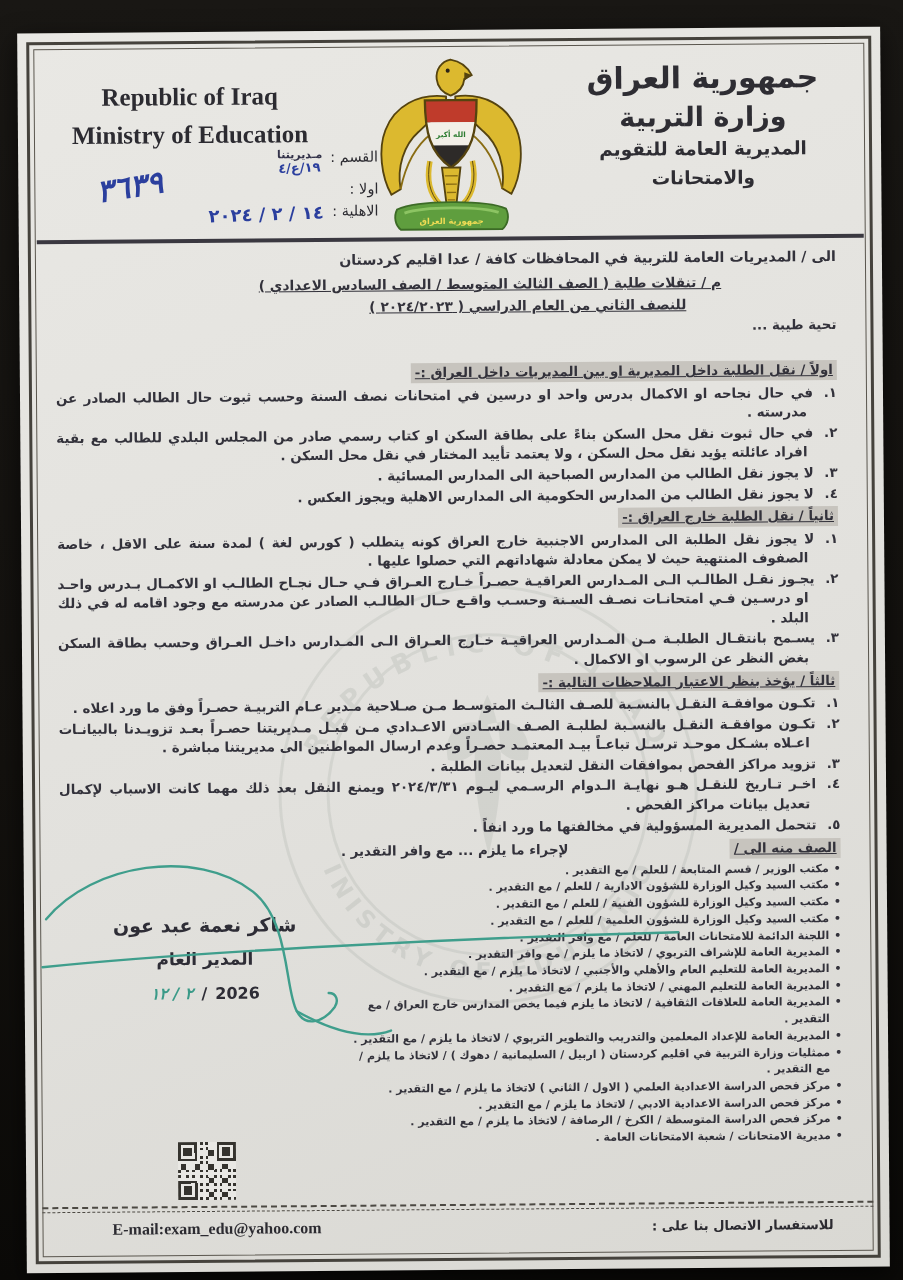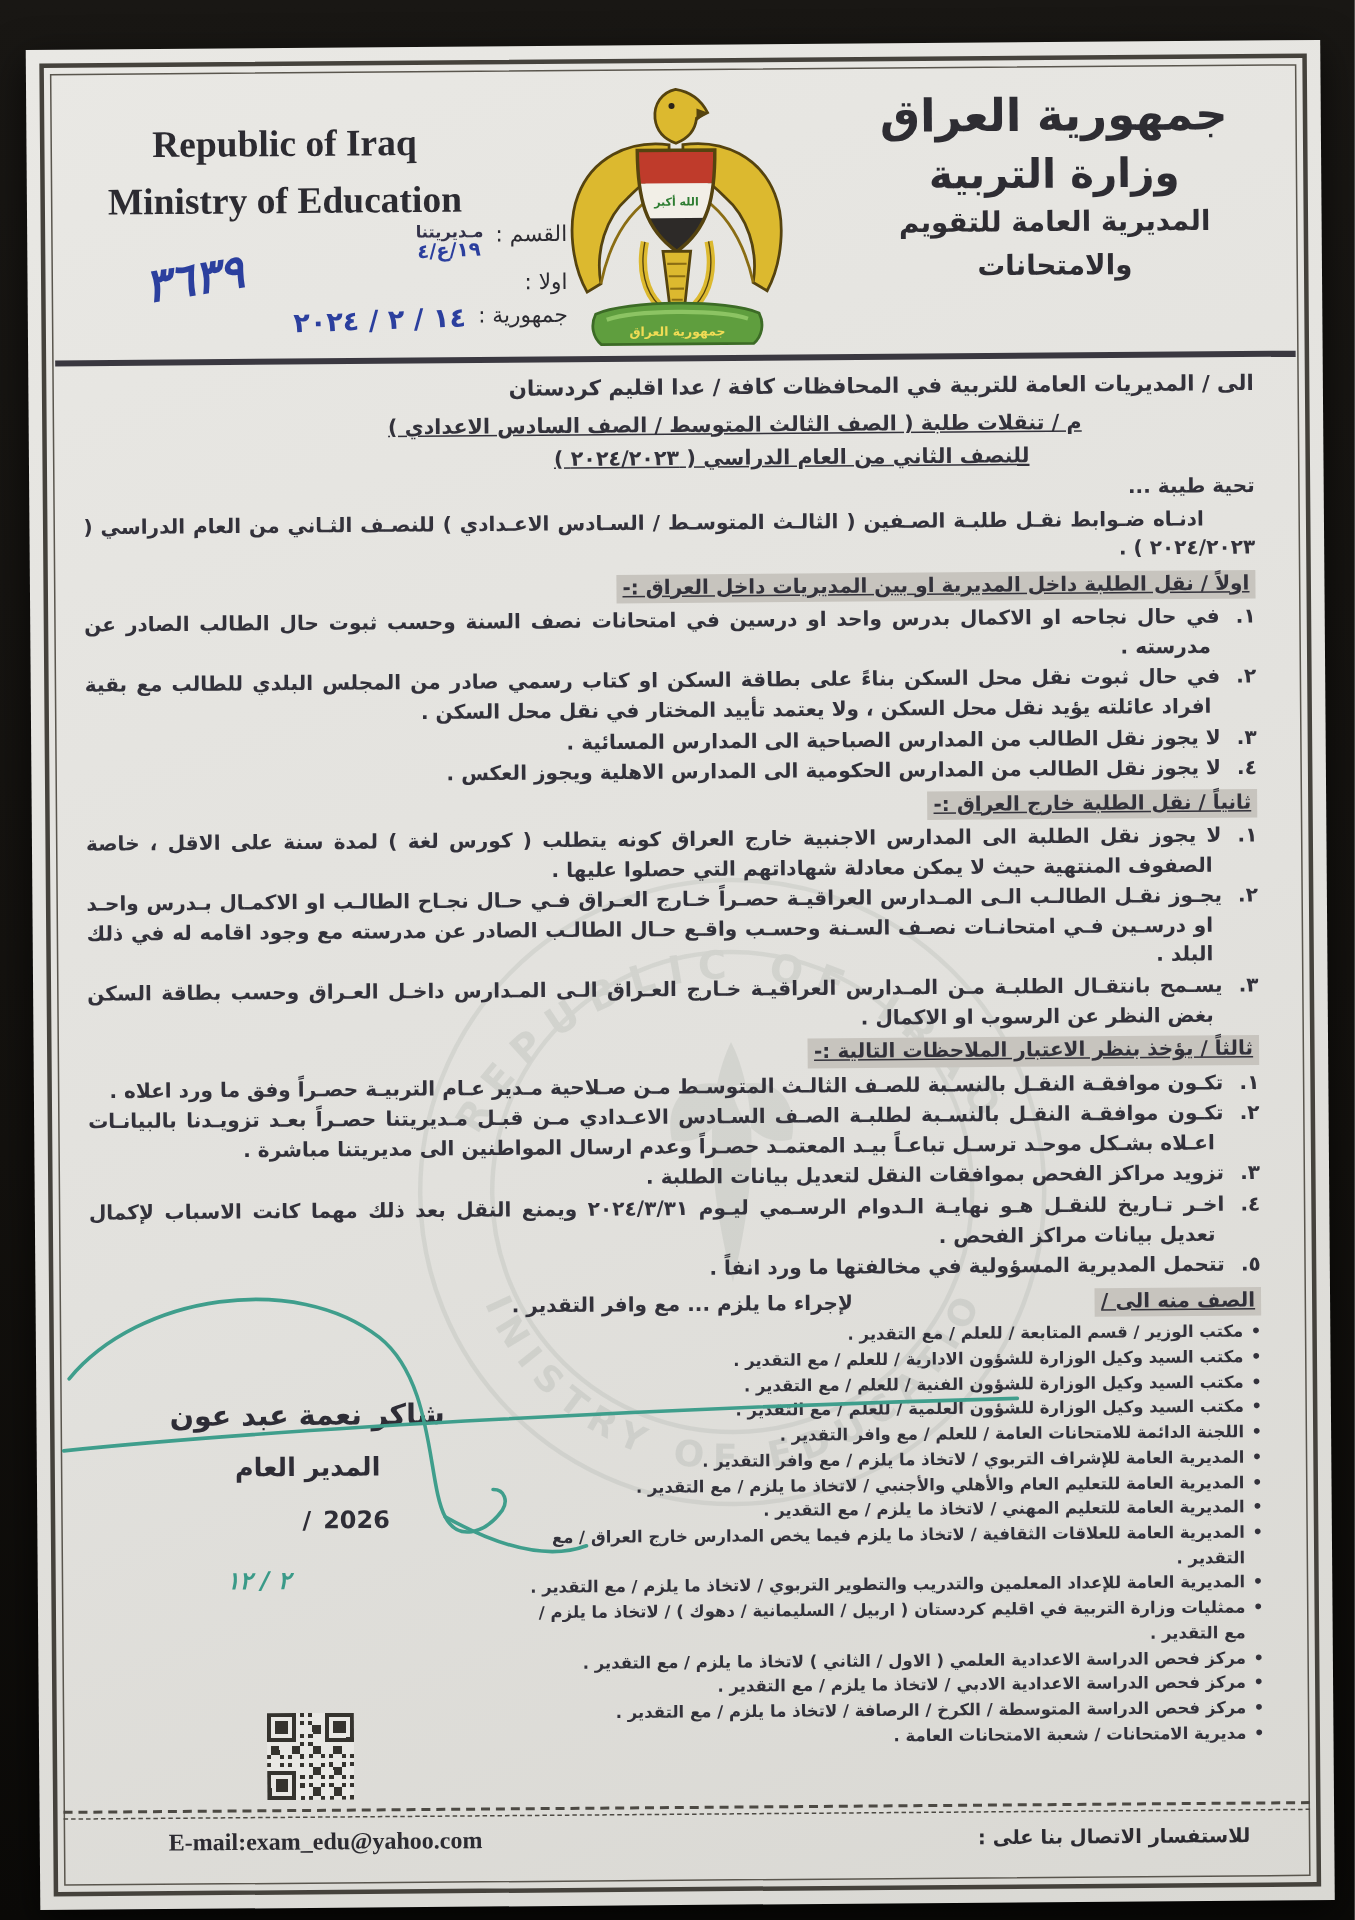--- a/index.html
+++ b/index.html
@@ -53,21 +53,21 @@
   .bottom-row{display:flex;direction:rtl;margin-top:3px;}
   .cc-list{width:63%;font-size:11px;line-height:1.52;color:#33323b;}
   .cc-item{display:flex;gap:5px;}
   .cc-bullet{flex:0 0 auto;}
   .sig-col{width:37%;position:relative;}
   .sig-block{margin-top:46px;text-align:center;direction:rtl;color:#2e2d36;}
   .sig-name{font-size:19px;font-weight:bold;}
   .sig-title{font-size:17px;font-weight:bold;margin-top:8px;}
   .sig-date{display:flex;justify-content:center;gap:8px;margin-top:10px;
     font-size:16px;font-weight:bold;}
-  .ink-teal{color:#3a9a88;font-style:italic;margin-top:40px;}
+  .ink-teal{color:#3a9a88;font-style:italic;}
 
   
   .flourish{position:absolute;left:14px;top:808px;width:660px;height:215px;pointer-events:none;}
   .watermark{position:absolute;left:225px;top:495px;width:480px;height:540px;
     opacity:.12;pointer-events:none;}
   .qr{position:absolute;left:152px;bottom:72px;width:58px;height:58px;}
   .qr svg{width:100%;height:100%;shape-rendering:crispEdges;}
 
   
   .footer{position:absolute;left:16px;right:16px;bottom:10px;height:56px;}
@@ -113,21 +113,21 @@
       <span class="fval-stack">
         <span class="fval-top">مـديريتنا</span>
         <span class="fval-blue ink-blue">١٩/ع/٤</span>
       </span>
     </div>
     <div class="frow">
       <span class="flabel">اولا :</span>
     </div>
     <span class="fval-big ink-blue">٣٦٣٩</span>
     <div class="frow">
-      <span class="flabel">جمهورية :</span>
+      <span class="flabel">الاهلية :</span>
       <span class="fdate ink-blue">١٤ / ٢ / ٢٠٢٤</span>
     </div>
   </div>
 
   <svg class="hdr-emblem" viewBox="0 0 170 195">
     <defs>
         <clipPath id="shieldclip">
       <path d="M57,50 L113,50 C113,84 108,107 85,123 C62,107 57,84 57,50 Z"></path>
     </clipPath>
       </defs>
@@ -164,21 +164,21 @@
     <div class="l3">المديرية العامة للتقويم والامتحانات</div>
   </div>
 
   <div class="hdr-divider"></div>
 
   <div class="flow">
     <div class="to-line">الى / المديريات العامة للتربية في المحافظات كافة / عدا اقليم كردستان</div>
     <div class="subj">م / تنقلات طلبة ( الصف الثالث المتوسط / الصف السادس الاعدادي )</div>
     <div class="subj subj2">للنصف الثاني من العام الدراسي ( ٢٠٢٤/٢٠٢٣ )</div>
     <div class="greet">تحية طيبة ...</div>
-    <div class="intro"><span class="ind"></span><span>ادنـاه ضـوابط نقـل طلبـة الصـفين ( الثالـث المتوسـط / السـادس الاعـدادي ) للنصـف الثـاني من العام الدراسي ( ٢٠٢٤/٢٠٢٣ ) .</span></div>
+    <div class="intro"><span class="ind"></span></div>
 
     <div><span class="sec-title">اولاً / نقل الطلبة داخل المديرية او بين المديريات داخل العراق :-</span></div>
     <div>
         <div class="item"><span class="num">١.</span><span>في حال نجاحه او الاكمال بدرس واحد او درسين في امتحانات نصف السنة وحسب ثبوت حال الطالب الصادر عن مدرسته .</span></div>
         <div class="item"><span class="num">٢.</span><span>في حال ثبوت نقل محل السكن بناءً على بطاقة السكن او كتاب رسمي صادر من المجلس البلدي للطالب مع بقية افراد عائلته يؤيد نقل محل السكن ، ولا يعتمد تأييد المختار في نقل محل السكن .</span></div>
         <div class="item"><span class="num">٣.</span><span>لا يجوز نقل الطالب من المدارس الصباحية الى المدارس المسائية .</span></div>
         <div class="item"><span class="num">٤.</span><span>لا يجوز نقل الطالب من المدارس الحكومية الى المدارس الاهلية ويجوز العكس .</span></div>
       </div>
 
     <div><span class="sec-title">ثانياً / نقل الطلبة خارج العراق :-</span></div>

